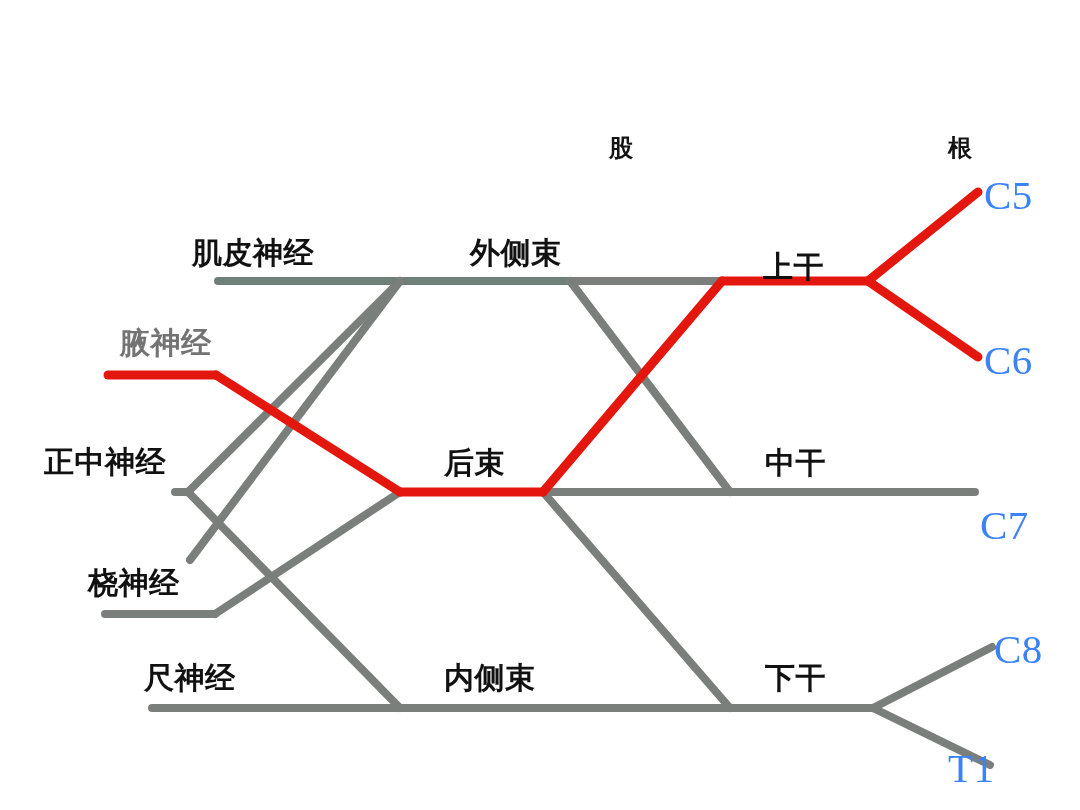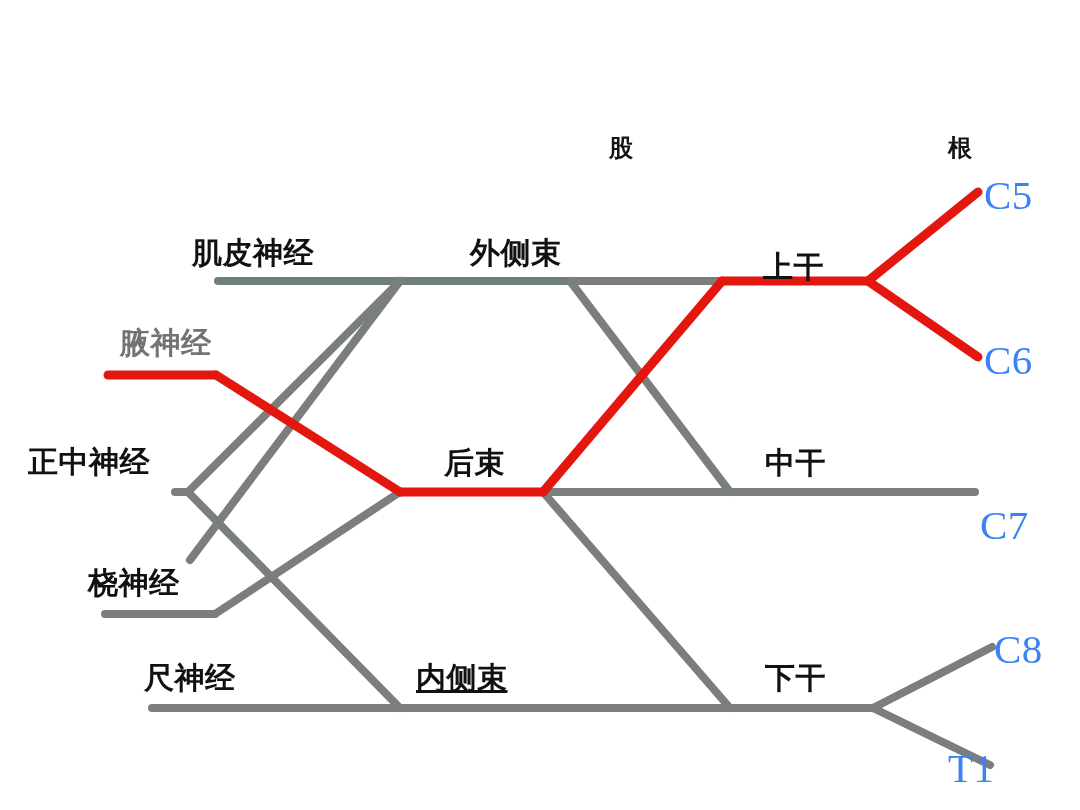--- a/index.html
+++ b/index.html
@@ -118,31 +118,31 @@
   </svg>
 
   <div class="label label-col" style="left:609px; top:136px;">股</div>
 
   <div class="label label-col" style="left:948px; top:136px;">根</div>
 
   <div class="label label-cn" style="left:192px; top:238px;">肌皮神经</div>
 
   <div class="label label-cn label-cn-red" style="left:120px; top:328px;">腋神经</div>
 
-  <div class="label label-cn" style="left:28px; top:447px;">正中神经</div>
+  <div class="label label-cn" style="left:44px; top:447px;">正中神经</div>
 
   <div class="label label-cn" style="left:88px; top:568px;">桡神经</div>
 
   <div class="label label-cn" style="left:144px; top:663px;text-align:center;">尺神经</div>
 
   <div class="label label-cn" style="left:438px; top:238px;margin-left:32px;">外侧束</div>
 
   <div class="label label-cn" style="left:444px; top:448px;">后束</div>
 
-  <div class="label label-cn" style="left:416px; top:663px;text-decoration:underline;">内侧束</div>
+  <div class="label label-cn" style="left:444px; top:663px;">内侧束</div>
 
   <div class="label label-cn" style="left:763px; top:254px;font-family:Liberation Mono, monospace;">上干</div>
 
   <div class="label label-cn" style="left:765px; top:448px;">中干</div>
 
   <div class="label label-cn" style="left:765px; top:663px;">下干</div>
 
   <div class="label label-root" style="left:984px; top:175px;">C5</div>
 
   <div class="label label-root" style="left:984px; top:340px;">C6</div>

